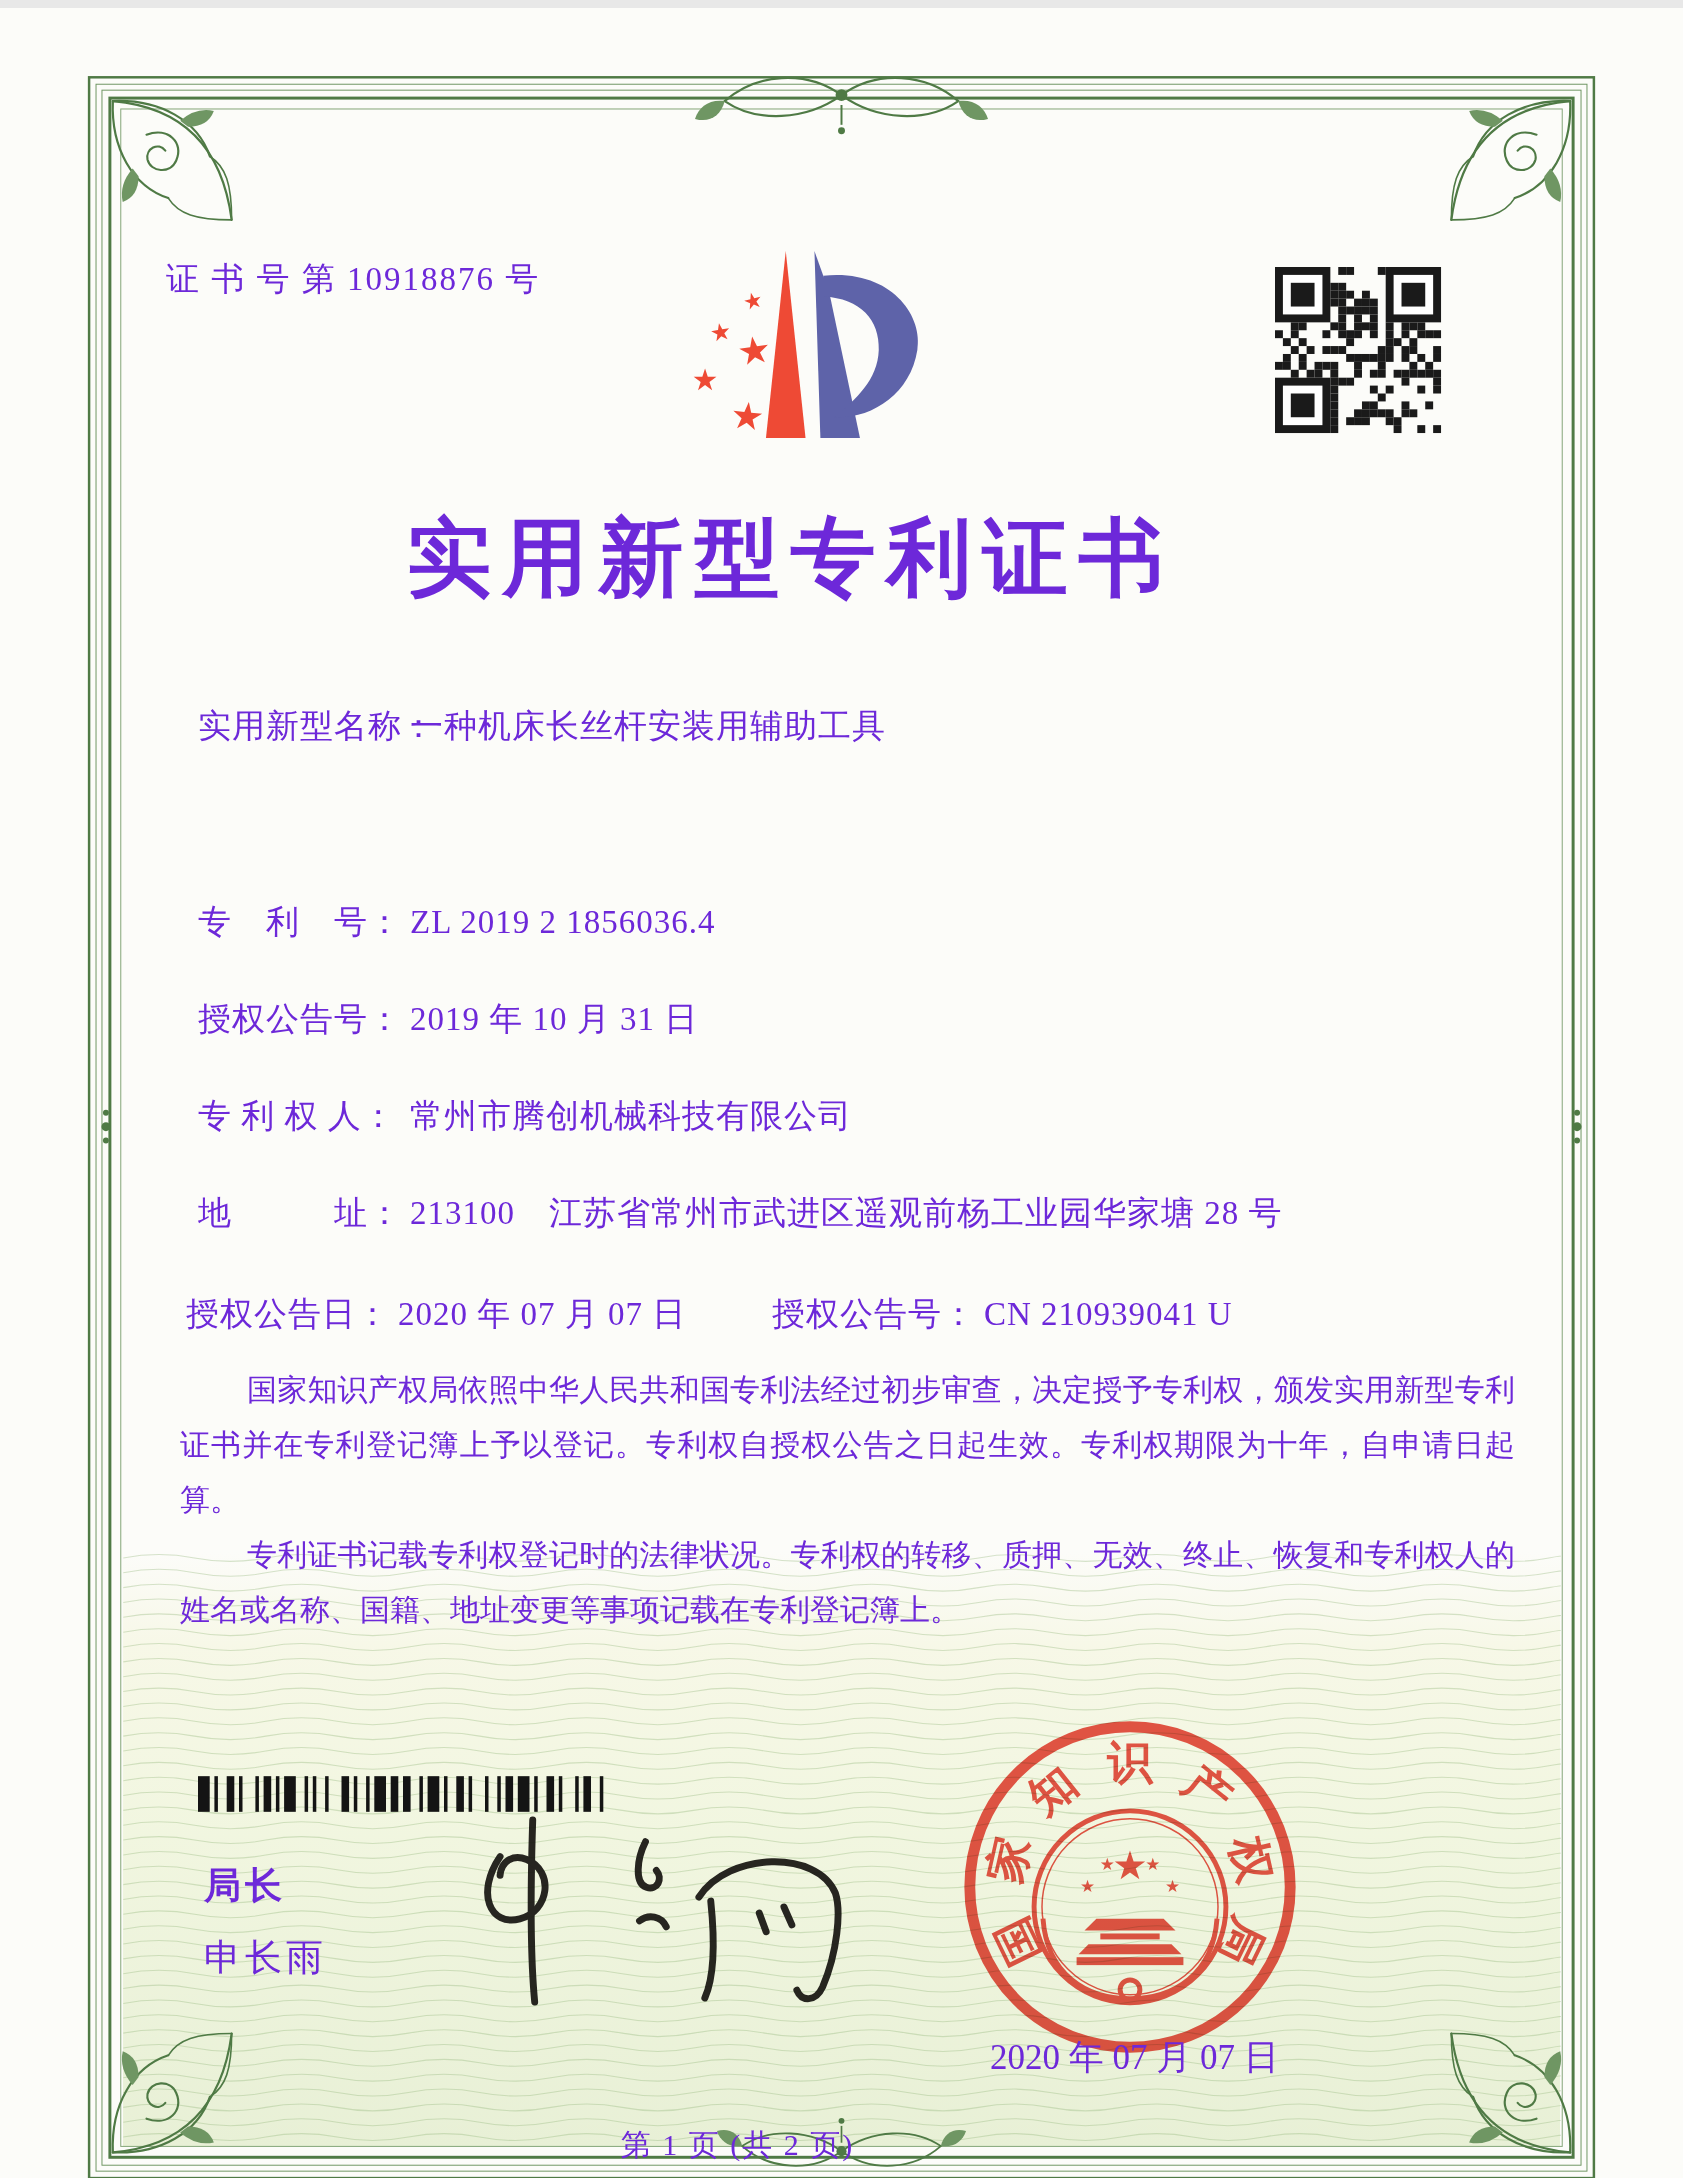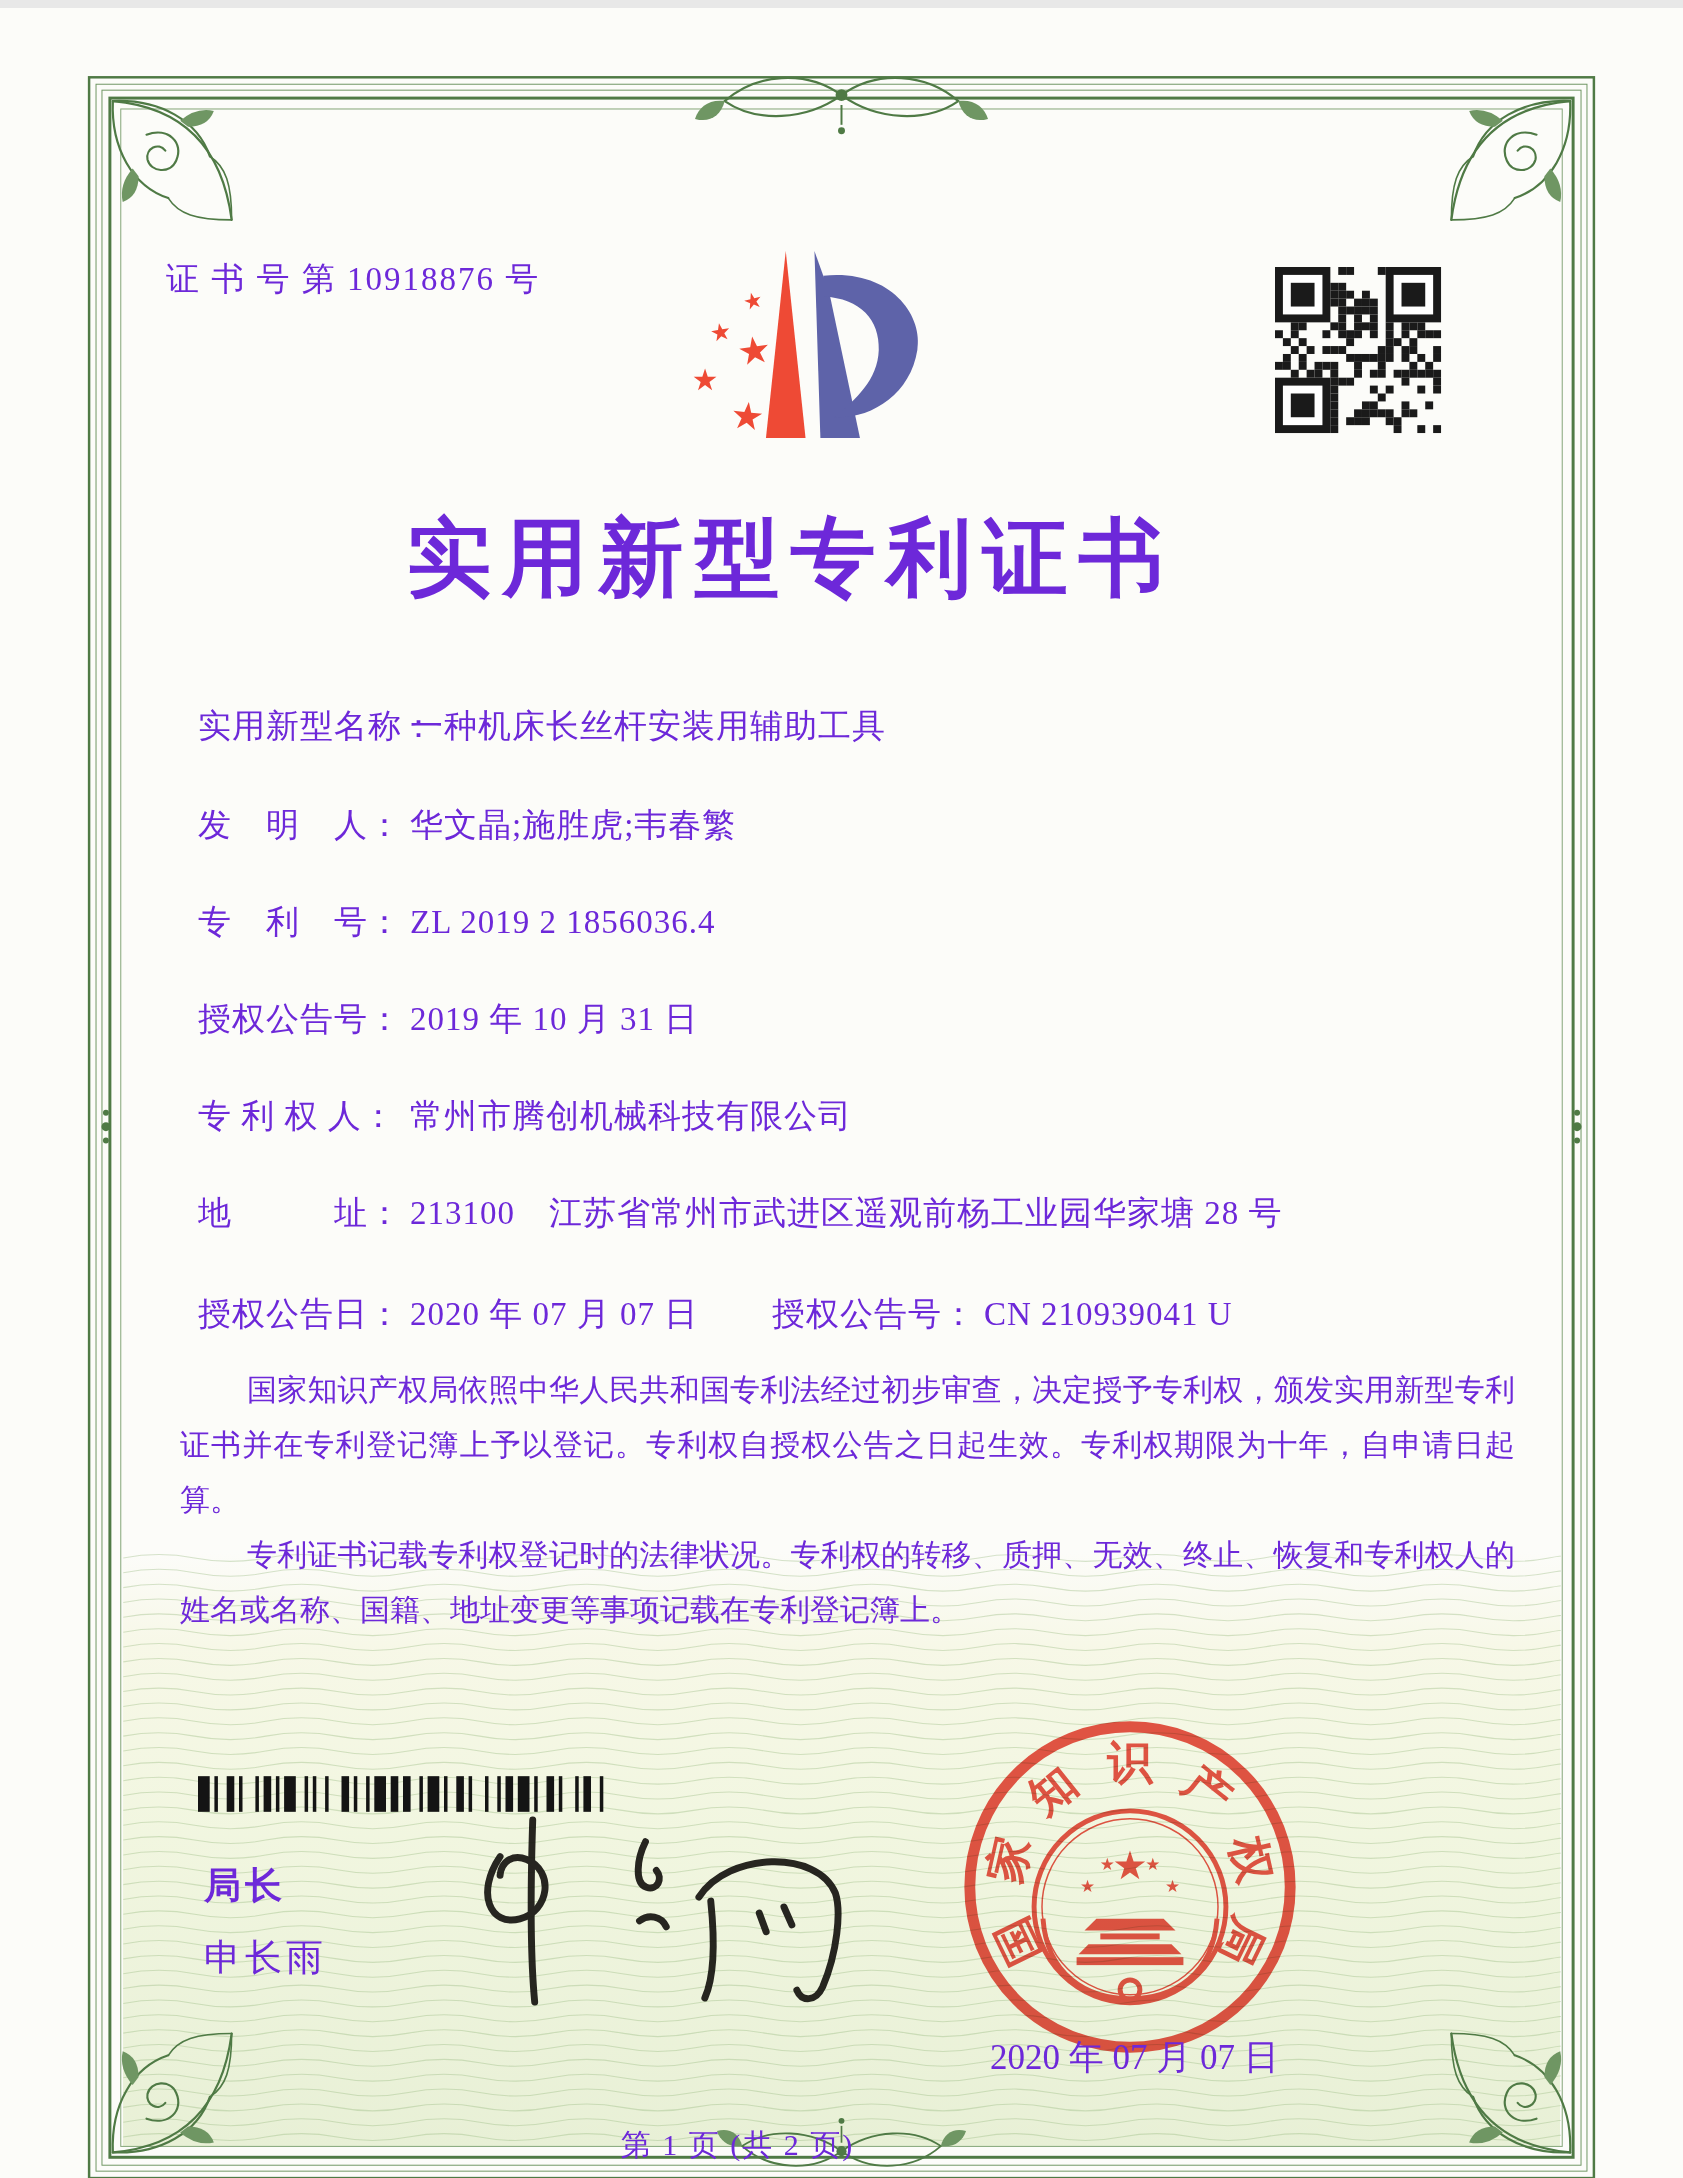--- a/index.html
+++ b/index.html
@@ -298,38 +298,35 @@
       <rect x="0" y="112" width="56" height="56" fill="#1a1a1a"></rect>
       <rect x="8" y="120" width="40" height="40" fill="#fff"></rect>
       <rect x="16" y="128" width="24" height="24" fill="#1a1a1a"></rect>
     </svg>
 
   <div class="abs title">实用新型专利证书</div>
 
   <div class="field-row" style="top:696px">
     <span class="field-label">实用新型名称：</span><span>一种机床长丝杆安装用辅助工具</span>
   </div>
-  <div class="field-row" style="top:795px">
-    <span class="field-label">发　明　人：</span><span>华文晶;施胜虎;韦春繁</span>
-  </div>
   <div class="field-row" style="top:892px">
     <span class="field-label">专　利　号：</span><span>ZL 2019 2 1856036.4</span>
   </div>
   <div class="field-row" style="top:989px">
     <span class="field-label">授权公告号：</span><span>2019 年 10 月 31 日</span>
   </div>
   <div class="field-row" style="top:1086px">
     <span class="field-label">专 利 权 人：</span><span>常州市腾创机械科技有限公司</span>
   </div>
   <div class="field-row" style="top:1183px">
     <span class="field-label">地　　　址：</span><span>213100　江苏省常州市武进区遥观前杨工业园华家塘 28 号</span>
   </div>
 
   <div class="field-row" style="top:1284px;left:0;width:1683px">
-    <span class="grant-pair" style="left:198px">
+    <span class="grant-pair" style="left:186px">
       <span class="field-label">授权公告日：</span><span>2020 年 07 月 07 日</span>
     </span>
     <span class="grant-pair" style="left:772px">
       <span class="field-label">授权公告号：</span><span>CN 210939041 U</span>
     </span>
   </div>
 
   <div class="abs body-text">
     <p>国家知识产权局依照中华人民共和国专利法经过初步审查，决定授予专利权，颁发实用新型专利证书并在专利登记簿上予以登记。专利权自授权公告之日起生效。专利权期限为十年，自申请日起算。</p>
     <p>专利证书记载专利权登记时的法律状况。专利权的转移、质押、无效、终止、恢复和专利权人的姓名或名称、国籍、地址变更等事项记载在专利登记簿上。</p>

